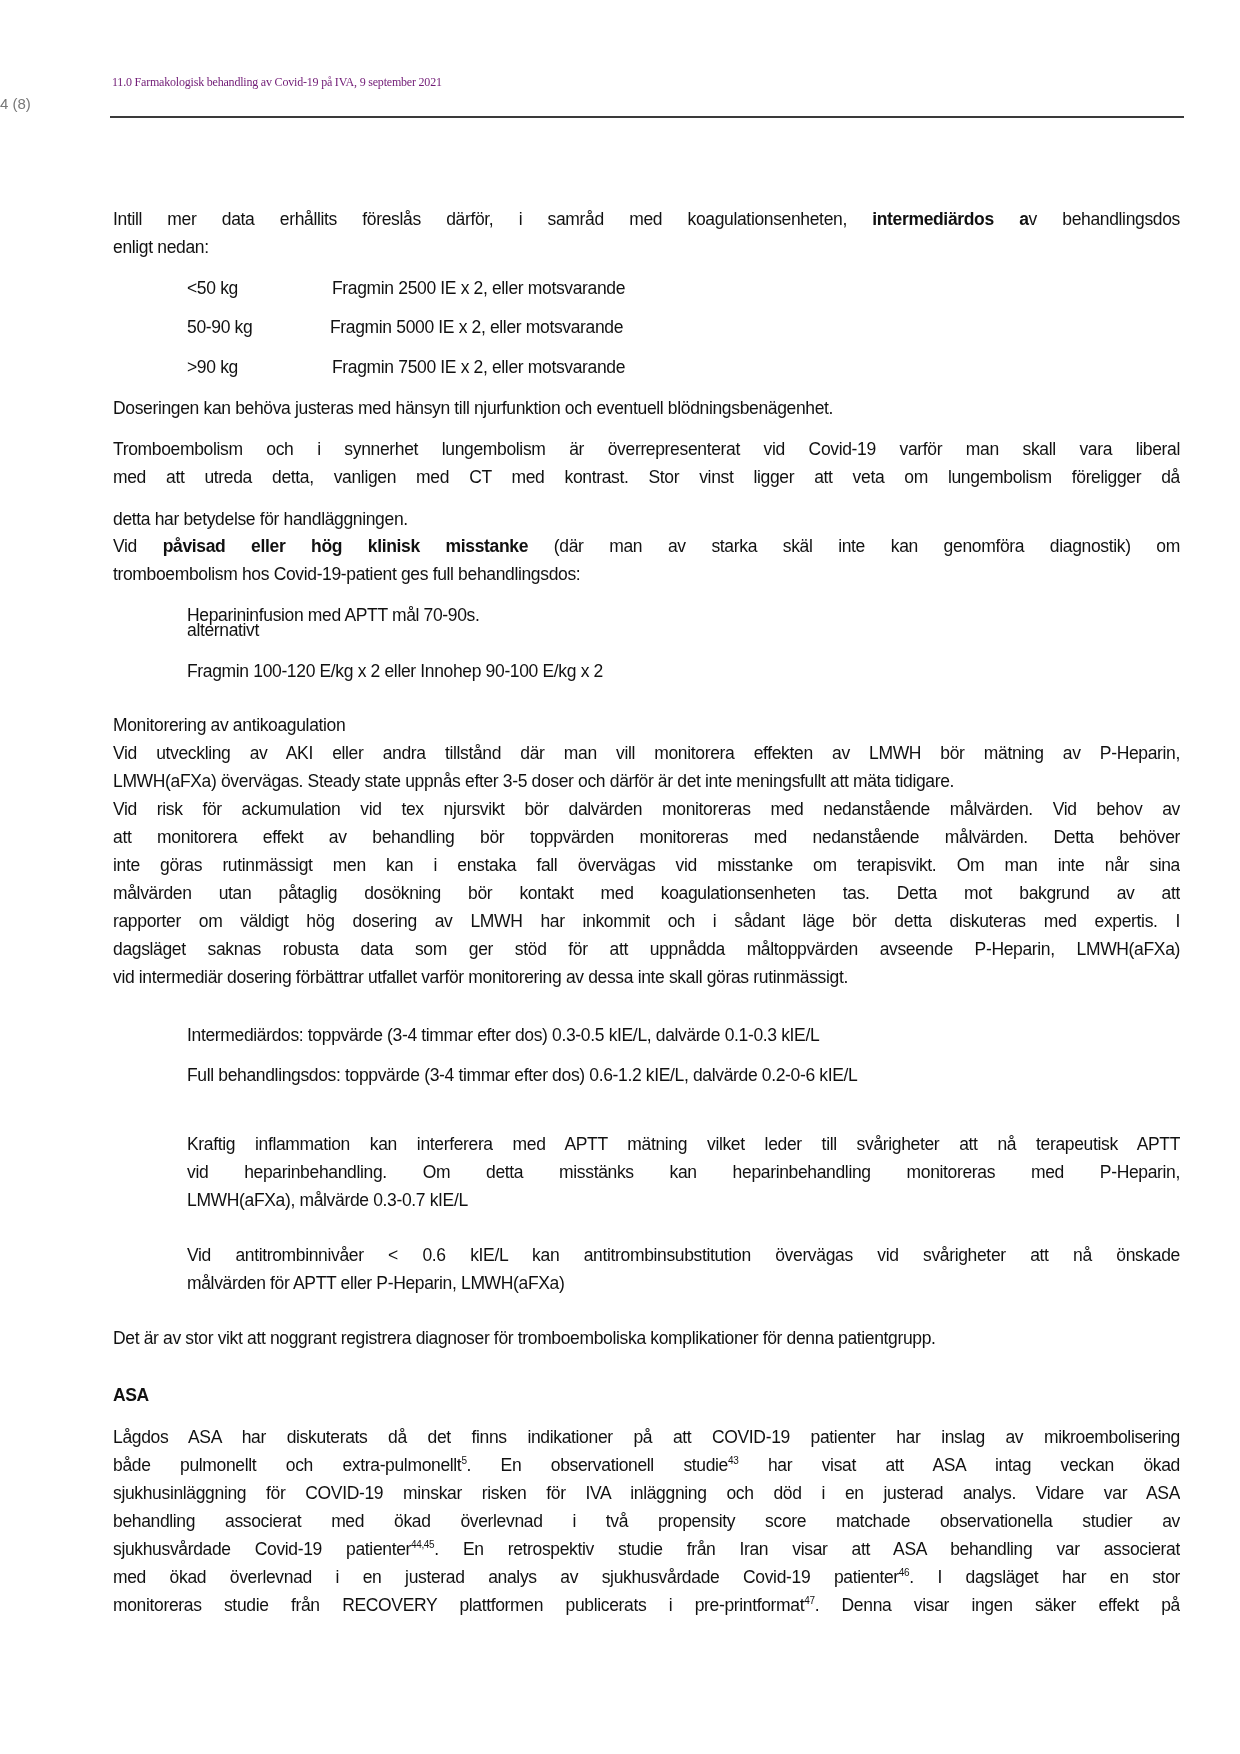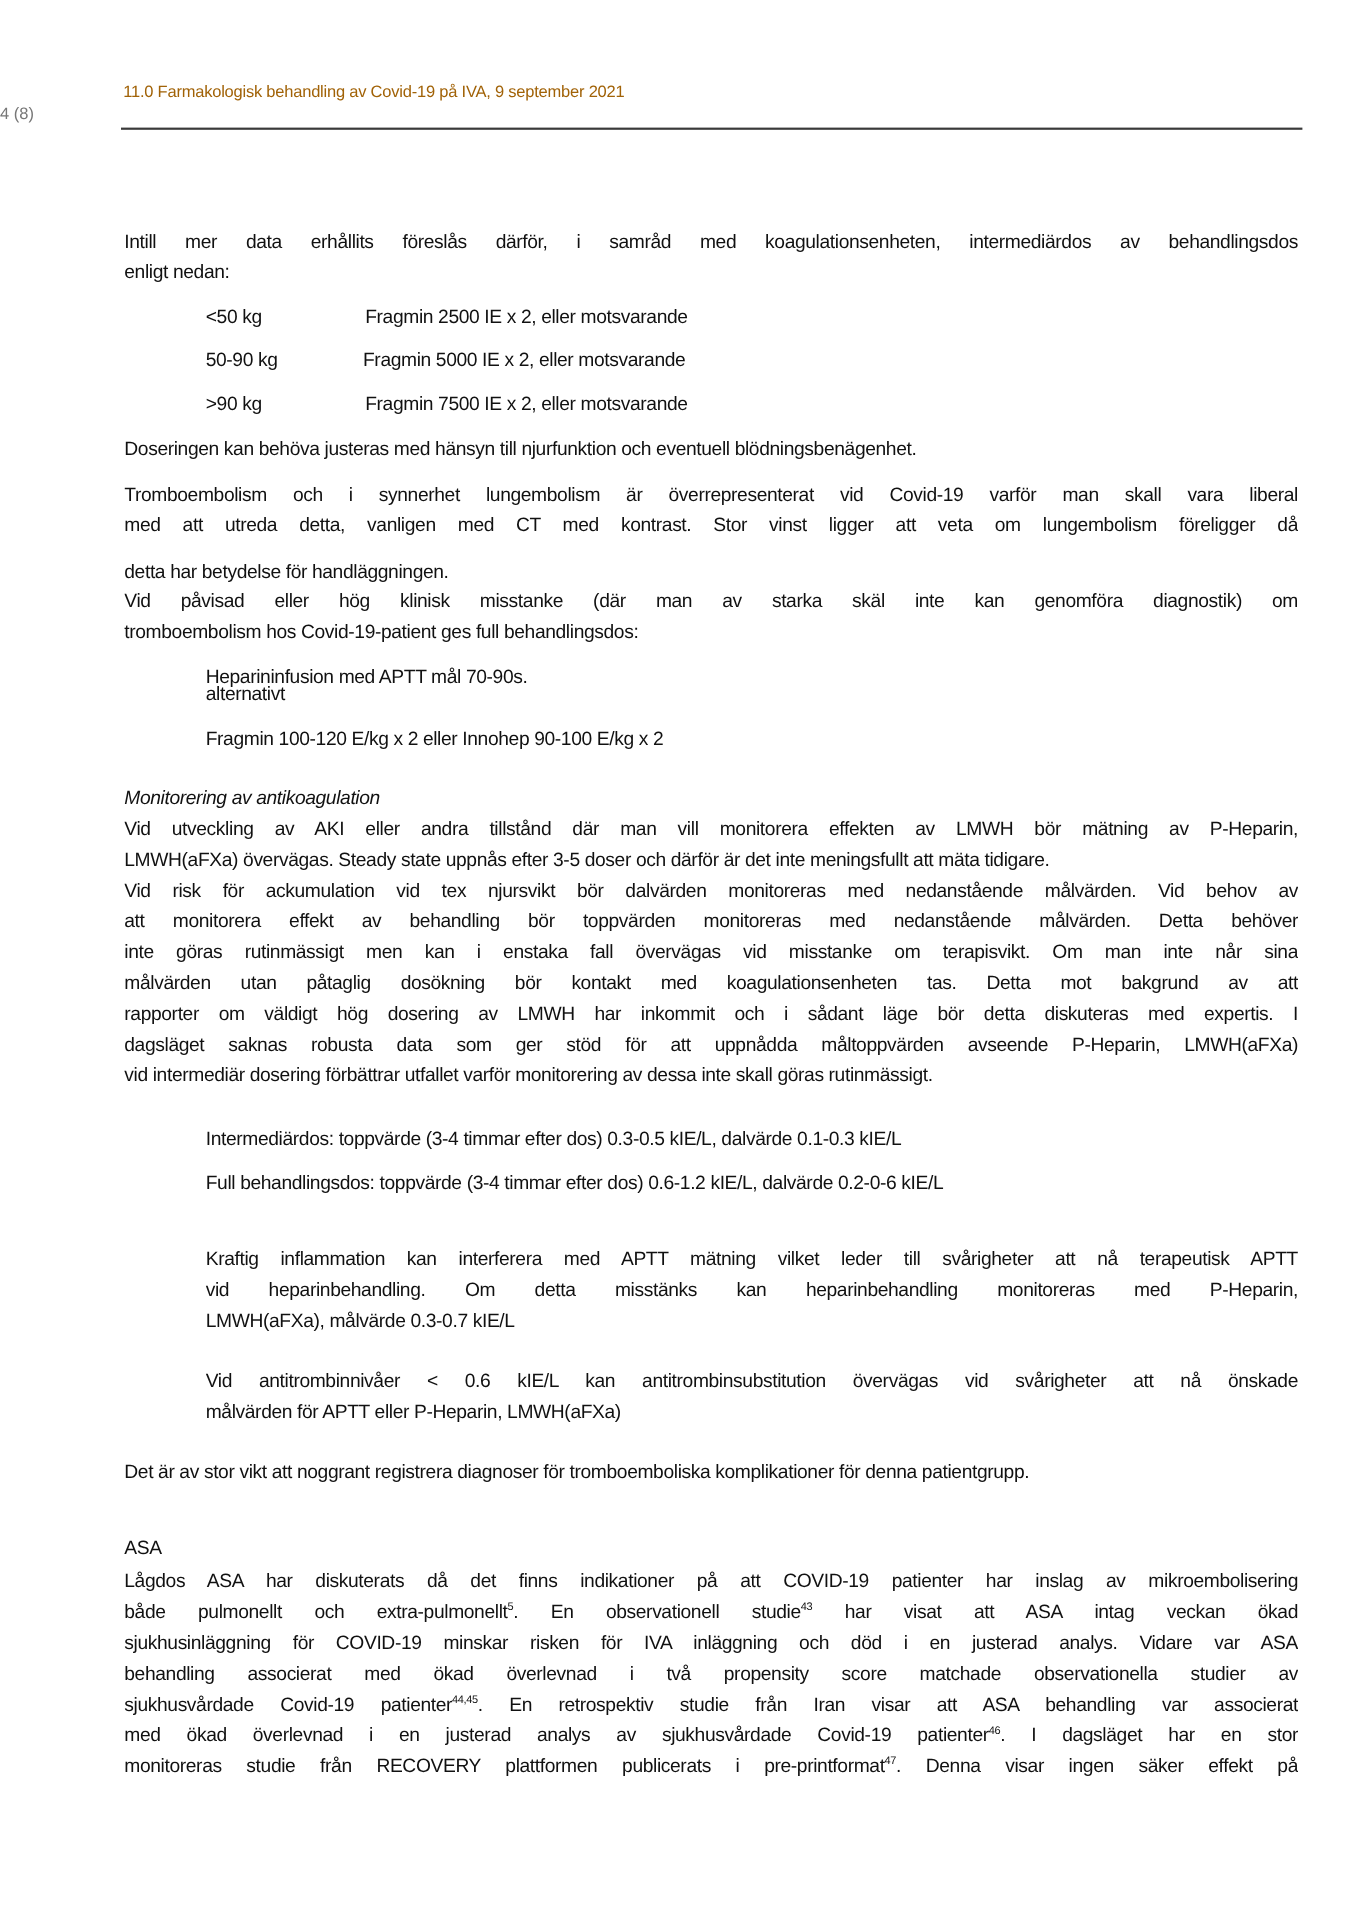--- a/index.html
+++ b/index.html
@@ -1,30 +1,30 @@
 <!DOCTYPE html>
 <html><head>
 <meta charset="utf-8">
 <style>
   html, body { margin: 0; padding: 0; background: #ffffff; }
   body { width: 1240px; height: 1754px; position: relative; overflow: hidden;
          font-family: "Liberation Sans", sans-serif; color: #111; }
-  .hdr-title { position: absolute; left: 112px; top: 75px; font-size: 15px; color: #a16207;
-               font-family: Liberation Sans, sans-serif; white-space: nowrap; letter-spacing: -0.2px; }
+  .hdr-title { position: absolute; left: 112px; top: 75px; font-size: 12px; color: #701a75;
+               font-family: Liberation Serif, serif; white-space: nowrap; letter-spacing: -0.2px; }
   .hdr-page { position: absolute; left: 0; width: 1076px; top: 95px; text-align: left;
               font-size: 15px; color: #777; }
   .hdr-rule { position: absolute; left: 110px; top: 116px; width: 1074px; height: 2px; background: #3a3a3a; }
 
   .line { position: absolute; left: 113px; width: 1067px; font-size: 17.5px; line-height: 28px;
           height: 28px; white-space: nowrap; letter-spacing: -0.35px; }
   .j { text-align: justify; text-align-last: justify; white-space: normal; overflow: hidden; }
   .ind { left: 187px; width: 993px; }
   .col2 { position: absolute; left: 332px; }
-  b, .b { font-weight: normal; margin-top: 12px; }
-  .it { font-style: italic; }
+  b, .b { font-weight: bold; }
+  .it { }
   sup { font-size: 10px; line-height: 0; vertical-align: 7px; }
 </style>
 </head>
 <body>
 
 <div class="hdr-title">11.0 Farmakologisk behandling av Covid-19 på IVA, 9 september 2021</div>
 <div class="hdr-page">4 (8)</div>
 <div class="hdr-rule"></div>
 
 <div class="line j" style="top:205px"><span>Intill mer data erhållits föreslås därför, i samråd med koagulationsenheten, </span><b>intermediärdos a</b><span>v behandlingsdos</span></div>

